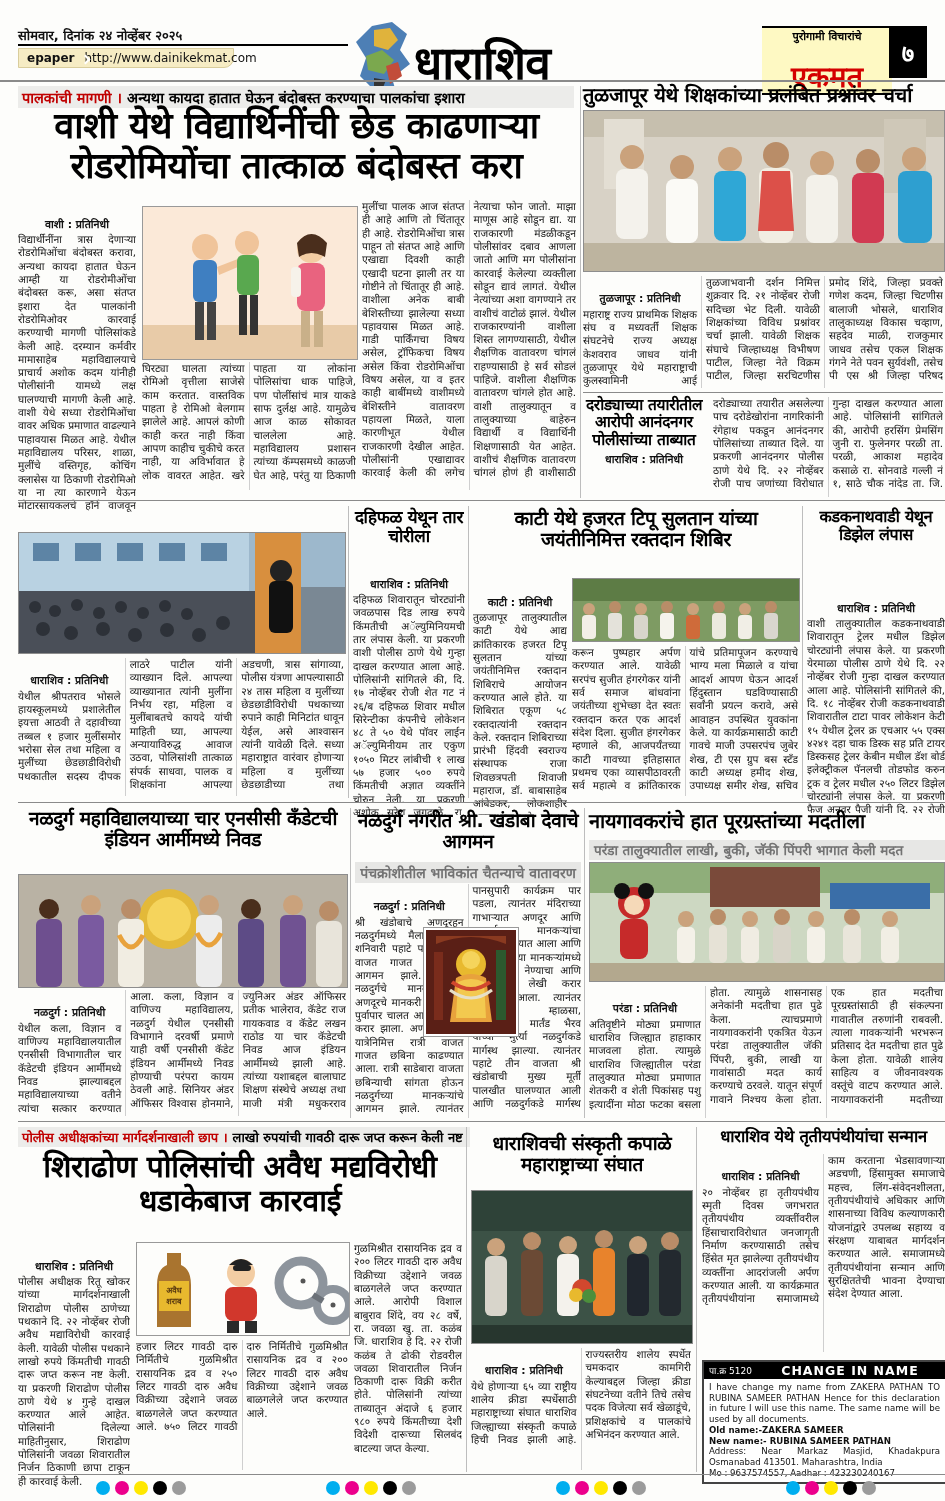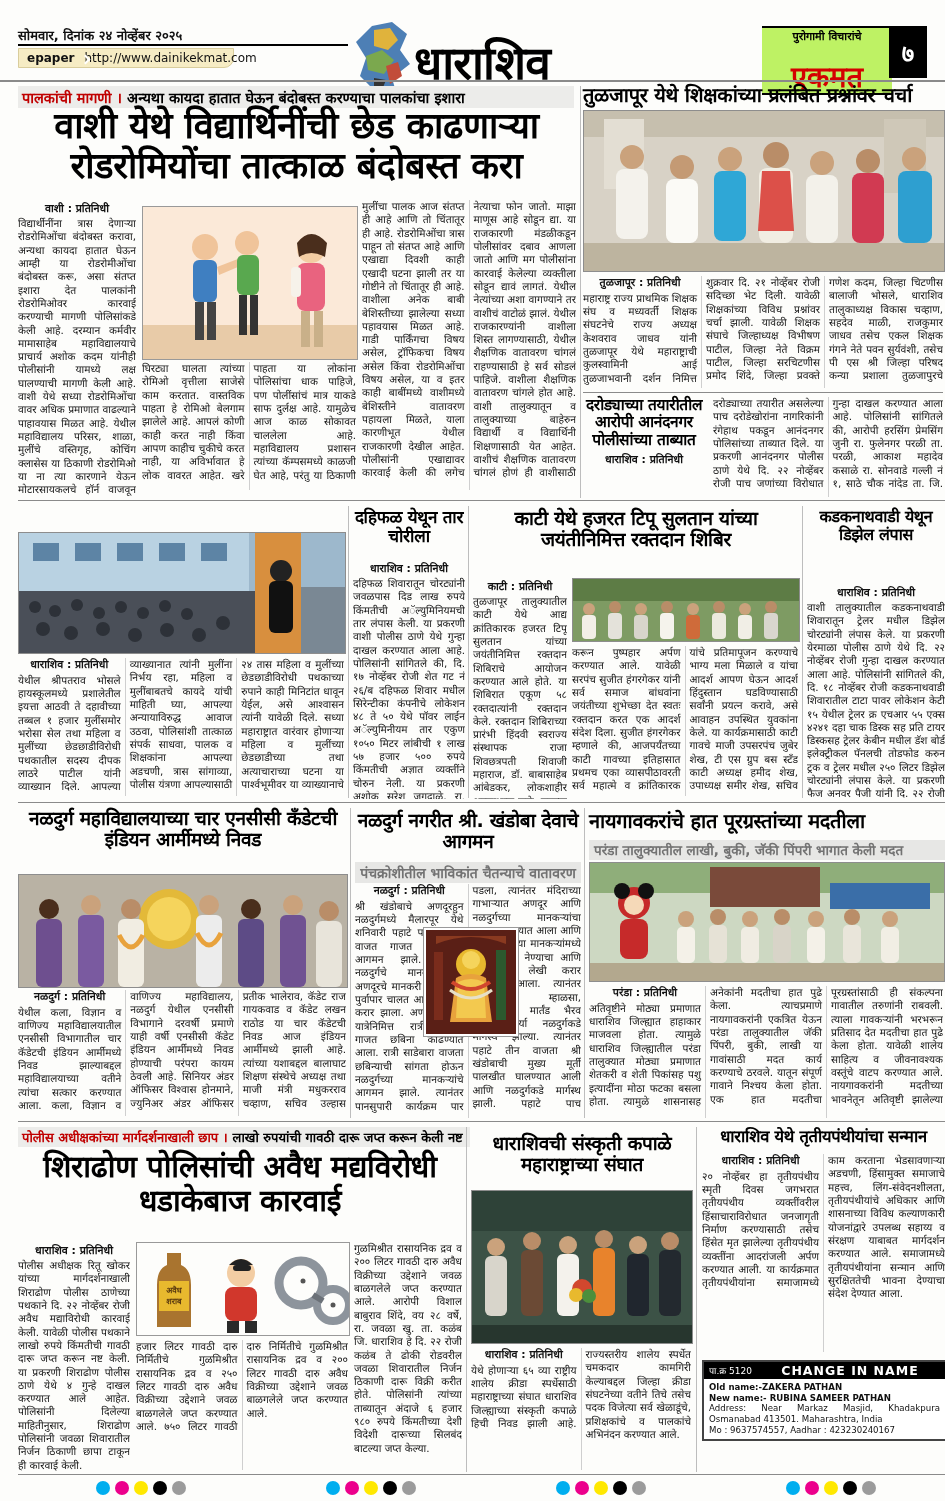--- a/index.html
+++ b/index.html
@@ -3,38 +3,38 @@
 <meta charset="utf-8">
 <style>
   html,body{margin:0;padding:0;background:#e9e7e2;}
   .page{position:relative;width:945px;height:1501px;margin:0 auto;background:#fdfdfb;
         font-family:"DejaVu Sans",sans-serif;color:#111;overflow:hidden;}
   .abs{position:absolute;}
   .hline{position:absolute;height:1px;background:#8a8a8a;}
   .vline{position:absolute;width:1px;background:#bdbdbd;}
   .art-head{font-weight:bold;color:#000;text-align:center;line-height:1.12;letter-spacing:-0.3px;}
   .body-txt{font-size:10.4px;line-height:1.28;text-align:justify;color:#151515;overflow:hidden;}
-  .byline{font-weight:bold;text-align:center;font-size:10.8px;margin-bottom:2px;}
+  .byline{font-weight:bold;text-align:center;font-size:10.8px;margin-bottom:2px;margin-top:16px;}
   .cols2{column-count:2;column-gap:9px;column-rule:1px solid #cfcfcf;}
   .cols3{column-count:3;column-gap:9px;column-rule:1px solid #cfcfcf;}
   .kicker{background:#ececea;display:flex;align-items:center;gap:5px;padding:1px 4px;white-space:nowrap;overflow:hidden;}
   .kicker .red{color:#c00000;font-weight:bold;}
   .kicker .blk{color:#000;font-weight:bold;}
   .subhead{background:#e7e7e5;font-weight:bold;text-align:center;color:#737373;}
   .photo{position:absolute;border:1px solid #8d8d8d;overflow:hidden;background:#cfc9c0;}
   .photo svg{display:block;}
   
   .date{font-weight:bold;font-size:13px;}
   .epaper{background:#f6ecc4;border:1px solid #d9cd9c;display:flex;align-items:center;gap:5px;
           padding:2px 10px 2px 8px;font-size:12px;border-radius:0 0 10px 0;}
   .epaper .lbl{font-weight:bold;}
   .linkdot{width:11px;height:11px;border-radius:50%;background:#d40000;display:inline-block;position:relative;}
   .linkdot:after{content:"";position:absolute;left:3px;top:3px;width:5px;height:5px;border-top:2px solid #fff;border-right:2px solid #fff;transform:rotate(45deg);}
   .masthead-title{font-weight:bold;font-size:46px;letter-spacing:-1px;color:#000;}
-  .brand-box{background:#bef264;border-top:2px solid #000;border-bottom:2px solid #000;text-align:center;padding:3px 4px 1px 4px;}
+  .brand-box{background:#fef9c3;border-top:2px solid #000;border-bottom:2px solid #000;text-align:center;padding:3px 4px 1px 4px;}
   .brand-box .tag{font-size:11px;font-weight:bold;color:#000;line-height:1;}
   .brand-box .brand{font-size:29px;font-weight:bold;color:#d40000;line-height:1.05;margin-top:20px;}
   .pagenum{background:#000;color:#fff;display:flex;align-items:center;justify-content:center;font-size:24px;font-weight:bold;}
   
   .cbox{border:2px solid #444;background:#fff;}
   .cbox-head{background:#000;color:#fff;display:flex;align-items:center;padding:1px 5px;gap:8px;}
   .cbox-head .ref{font-size:9px;}
   .cbox-head .ttl{font-size:12.5px;font-weight:bold;flex:1;text-align:center;letter-spacing:1px;}
   .cbox-body{font-size:8.6px;line-height:1.25;padding:3px 5px;text-align:justify;}
   .cbox-body .b{font-weight:bold;}
@@ -408,21 +408,22 @@
     <div class="byline">धाराशिव : प्रतिनिधी</div>
     <span>२० नोव्हेंबर हा तृतीयपंथीय स्मृती दिवस जगभरात तृतीयपंथीय व्यक्तींवरील हिंसाचाराविरोधात जनजागृती निर्माण करण्यासाठी तसेच हिंसेत मृत झालेल्या तृतीयपंथीय व्यक्तींना आदरांजली अर्पण करण्यात आली. या कार्यक्रमात तृतीयपंथीयांना समाजामध्ये काम करताना भेडसावणाऱ्या अडचणी, हिंसामुक्त समाजाचे महत्त्व, लिंग-संवेदनशीलता, तृतीयपंथीयांचे अधिकार आणि शासनाच्या विविध कल्याणकारी योजनांद्वारे उपलब्ध सहाय्य व संरक्षण याबाबत मार्गदर्शन करण्यात आले. समाजामध्ये तृतीयपंथीयांना सन्मान आणि सुरक्षिततेची भावना देण्याचा संदेश देण्यात आला.</span>
   </div>
 
   <div class="abs cbox" style="left:702px;top:1360px;width:241px;">
     <div class="cbox-head">
       <span class="ref">पा.क्र 5120</span>
       <span class="ttl">CHANGE IN NAME</span>
     </div>
     <div class="cbox-body">
-      <div class="b">Old name:-ZAKERA PATHAN</div>
+      <div>I have change my name from ZAKERA PATHAN TO RUBINA SAMEER PATHAN Hence for this declaration in future I will use this name. The same name will be used by all documents.</div>
+      <div class="b">Old name:-ZAKERA SAMEER</div>
       <div class="b">New name:- RUBINA SAMEER PATHAN</div>
       <div>Address:  Near Markaz Masjid,  Khadakpura Osmanabad 413501. Maharashtra, India</div>
       <div>Mo : 9637574557, Aadhar : 423230240167</div>
     </div>
   </div>
 
   <div class="hline" style="left:18px;top:1474px;width:927px;"></div>
   <div class="dots" style="left:96px;top:1481px;">
     <span class="dot dc"></span>
       <span class="dot dm"></span>

